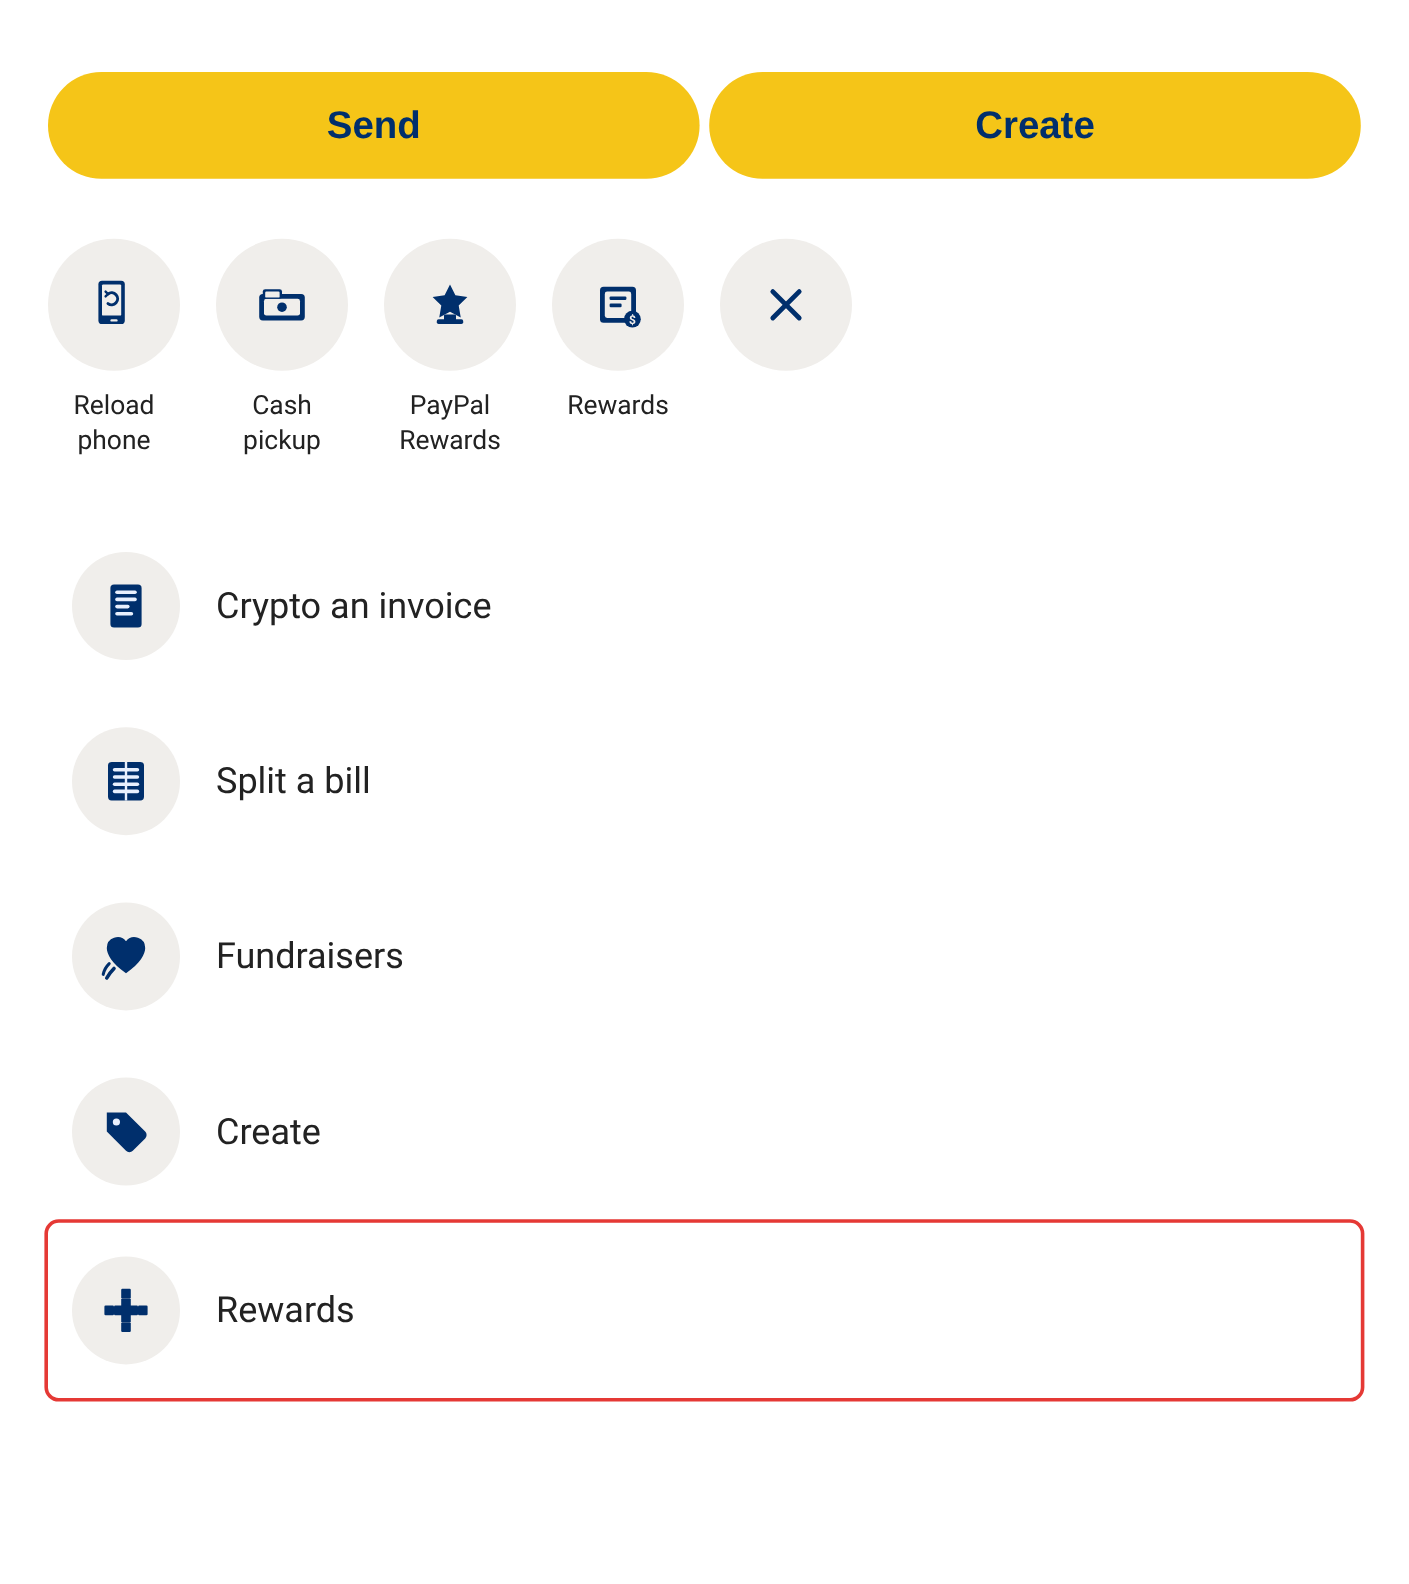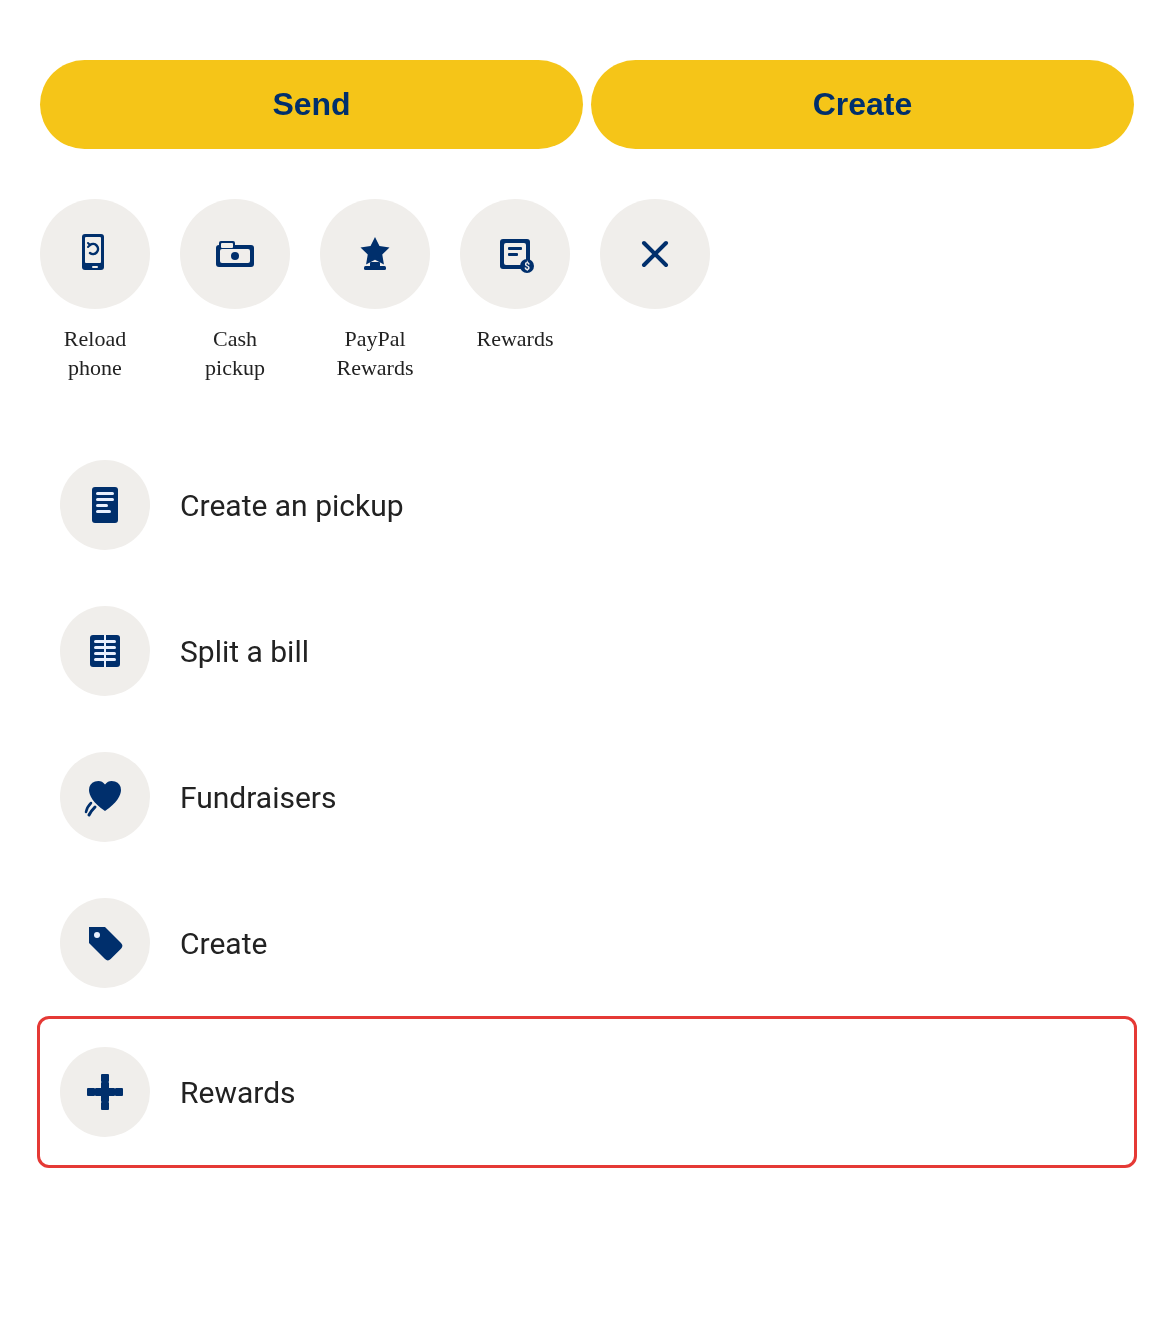--- a/index.html
+++ b/index.html
@@ -64,21 +64,20 @@
     .quick-action-circle svg {
       width: 50px;
       height: 50px;
     }
 
     .quick-action-label {
       font-size: 22px;
       color: #222222;
       text-align: center;
       line-height: 1.3;
-      font-family: Liberation Serif, serif;
     }
 
     .list-items {
       display: flex;
       flex-direction: column;
       gap: 0;
     }
 
     .list-item {
       display: flex;
@@ -195,21 +194,21 @@
   <div class="list-item">
     <div class="list-icon-circle">
       <svg viewBox="0 0 44 44" fill="none">
         <rect x="9" y="4" width="26" height="36" rx="3" fill="#002F6C"></rect>
         <rect x="13" y="9" width="18" height="3" rx="1.5" fill="#e8f0fe"></rect>
         <rect x="13" y="15" width="18" height="3" rx="1.5" fill="#e8f0fe"></rect>
         <rect x="13" y="21" width="12" height="3" rx="1.5" fill="#e8f0fe"></rect>
         <rect x="13" y="27" width="15" height="3" rx="1.5" fill="#e8f0fe"></rect>
       </svg>
     </div>
-    <span class="list-item-label">Create an pickup</span>
+    <span class="list-item-label">Crypto an invoice</span>
   </div>
 
   <div class="list-item">
     <div class="list-icon-circle">
       <svg viewBox="0 0 44 44" fill="none">
         <rect x="7" y="6" width="30" height="32" rx="3" fill="#002F6C"></rect>
         <rect x="11" y="11" width="22" height="3" rx="1.5" fill="#e8f0fe"></rect>
         <rect x="11" y="17" width="22" height="3" rx="1.5" fill="#e8f0fe"></rect>
         <rect x="11" y="23" width="22" height="3" rx="1.5" fill="#e8f0fe"></rect>
         <rect x="11" y="29" width="22" height="3" rx="1.5" fill="#e8f0fe"></rect>

